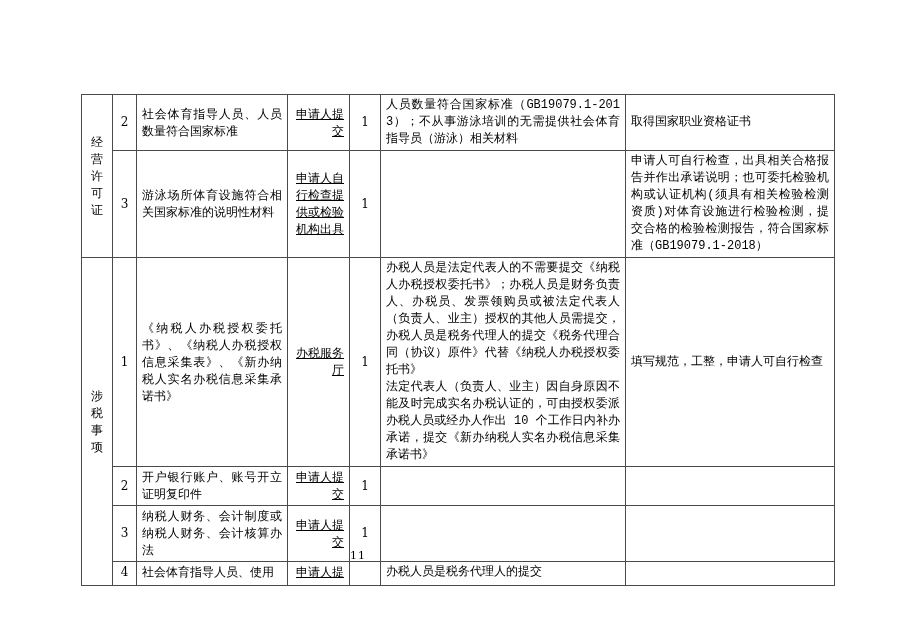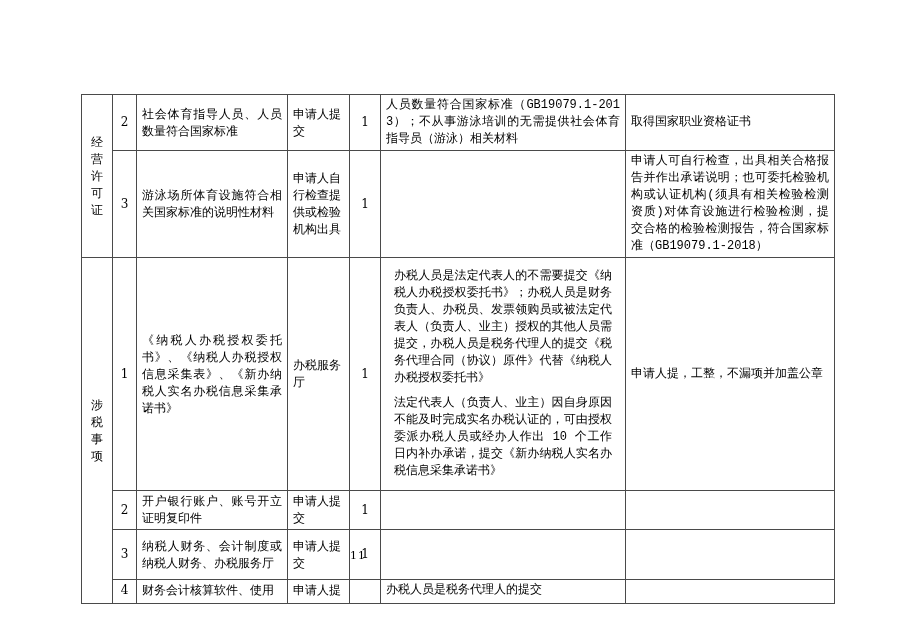--- a/index.html
+++ b/index.html
@@ -41,31 +41,32 @@
   .sec-mid { vertical-align: middle; font-family: Liberation Serif, serif; }
   .col-no {
     text-align: center;
     padding: 2px 1px;
   }
   .col-material {
     text-align: justify;
     text-justify: inter-ideograph;
   }
   .col-submit {
-    text-align: left;
+    text-align: right;
     padding: 2px 4px;
+    text-decoration: underline;
   }
   .col-count { text-align: center; }
   .col-req, .col-std {
     text-align: justify;
     text-justify: inter-ideograph;
     vertical-align: middle;
     font-family: Liberation Mono, monospace;
   }
-  .req-para { margin: 8px; }
+  .req-para { margin: 0; }
   .row-clip td {
     vertical-align: top;
     line-height: 16px;
   }
   .page-number {
     position: absolute;
     top: 549px;
     left: 0;
     width: 716px;
     text-align: center;
@@ -112,44 +113,44 @@
     <tr style="height:170px">
       <td class="col-sec sec-mid" rowspan="4">涉税事项</td>
       <td class="col-no">1</td>
       <td class="col-material">《纳税人办税授权委托书》、《纳税人办税授权信息采集表》、《新办纳税人实名办税信息采集承诺书》</td>
       <td class="col-submit">办税服务厅</td>
       <td class="col-count">1</td>
       <td class="col-req">
         <div class="req-para">办税人员是法定代表人的不需要提交《纳税人办税授权委托书》；办税人员是财务负责人、办税员、发票领购员或被法定代表人（负责人、业主）授权的其他人员需提交，办税人员是税务代理人的提交《税务代理合同（协议）原件》代替《纳税人办税授权委托书》</div>
         <div class="req-para">法定代表人（负责人、业主）因自身原因不能及时完成实名办税认证的，可由授权委派办税人员或经办人作出 10 个工作日内补办承诺，提交《新办纳税人实名办税信息采集承诺书》</div>
       </td>
-      <td class="col-std">申请人提，工整，不漏项并加盖公章</td>
+      <td class="col-std">填写规范，工整，申请人可自行检查</td>
     </tr>
 
     <tr style="height:38px">
       <td class="col-no">2</td>
       <td class="col-material">开户银行账户、账号开立证明复印件</td>
       <td class="col-submit">申请人提交</td>
       <td class="col-count">1</td>
       <td class="col-req"></td>
       <td class="col-std"></td>
     </tr>
 
     <tr style="height:50px">
       <td class="col-no">3</td>
-      <td class="col-material">纳税人财务、会计制度或纳税人财务、办税服务厅</td>
+      <td class="col-material">纳税人财务、会计制度或纳税人财务、会计核算办法</td>
       <td class="col-submit">申请人提交</td>
       <td class="col-count">1</td>
       <td class="col-req"></td>
       <td class="col-std"></td>
     </tr>
 
     <tr class="row-clip" style="height:24px">
       <td class="col-no">4</td>
-      <td class="col-material">财务会计核算软件、使用</td>
+      <td class="col-material">社会体育指导人员、使用</td>
       <td class="col-submit">申请人提</td>
       <td class="col-count"></td>
       <td class="col-req">办税人员是税务代理人的提交</td>
       <td class="col-std"></td>
     </tr>
   </tbody>
     </table>
 
   <div class="page-number">11</div>
 

